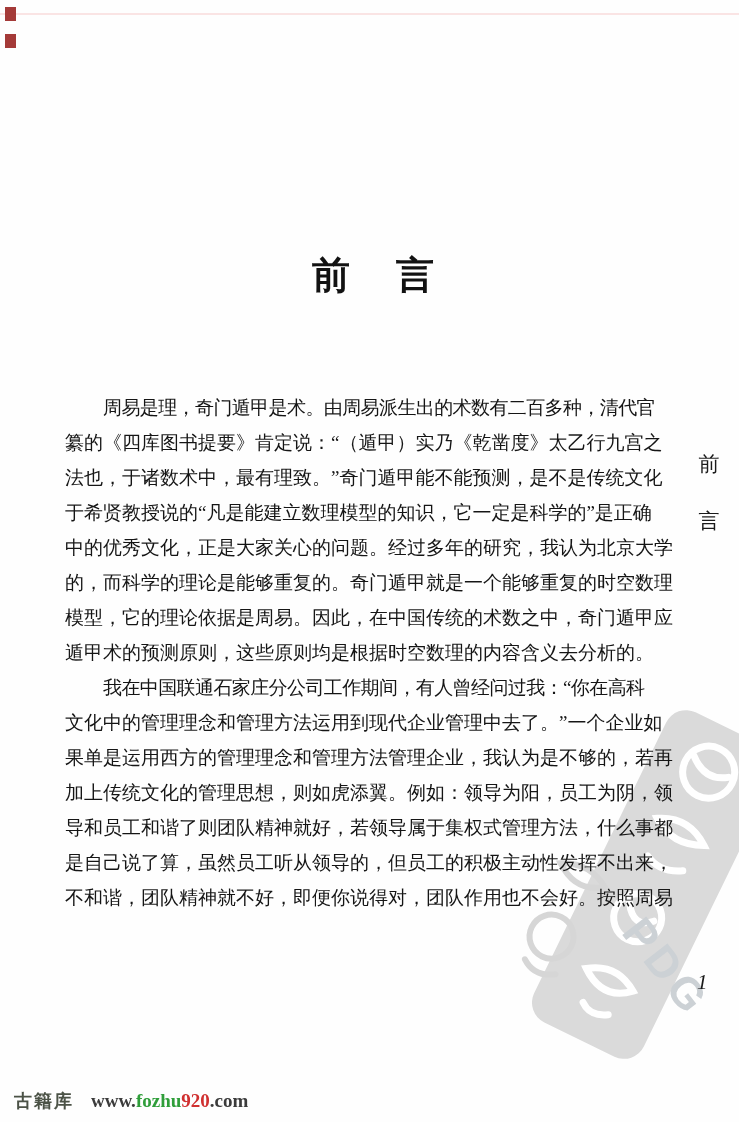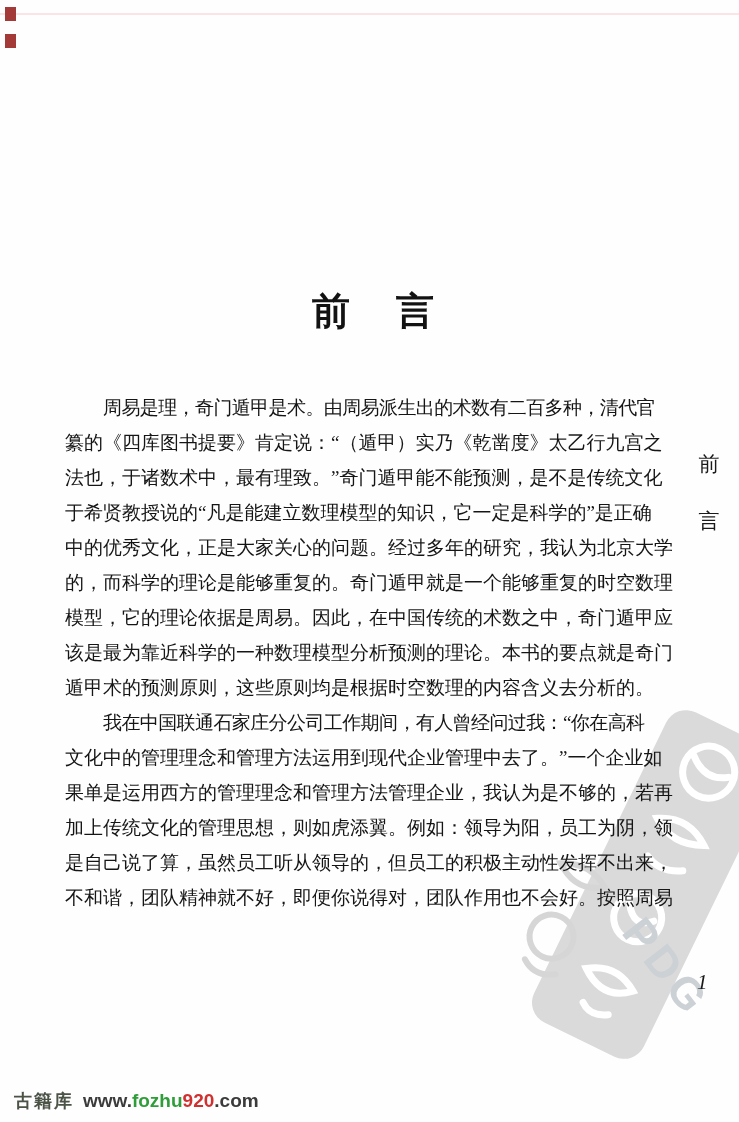--- a/index.html
+++ b/index.html
@@ -64,21 +64,20 @@
   
   .title {
     position: absolute;
     left: 80px; top: 250px;
     width: 588px;
     text-align: center;
     font-size: 38px;
     font-weight: 700;
     letter-spacing: 2px;
     color: #121212;
-    margin-top: 36px;
   }
   .title .t2 { margin-left: 44px; }
 
   
   .body-block {
     position: absolute;
     left: 65px; top: 390px;
     width: 600px;
   }
   .text-line {
@@ -114,26 +113,26 @@
     color: #1a1a1a;
   }
 
   
   .footer {
     position: absolute;
     left: 14px; top: 1086px;
     height: 30px;
     display: flex;
     align-items: center;
-    font-family: Liberation Sans, sans-serif;
+    font-family: Liberation Serif, serif;
     font-weight: 700;
     white-space: nowrap;
   }
   .footer .site { font-size: 18px; color: #4b5246; letter-spacing: 2px; }
-  .footer .url  { font-size: 19px; margin-left: 9px; }
+  .footer .url  { font-size: 19px; margin-left: 17px; }
   .footer .www  { color: #3b3b3b; }
   .footer .dom  { color: #2f9e3a; }
   .footer .num  { color: #d03030; }
   .footer .tld  { color: #3b3b3b; }
 </style>
 </head>
 <body>
 
 <div class="page">
 
@@ -172,26 +171,26 @@
   </h1>
 
   <div class="body-block">
     <div class="text-line indent">周易是理，奇门遁甲是术。由周易派生出的术数有二百多种，清代官</div>
     <div class="text-line">纂的《四库图书提要》肯定说：“（遁甲）实乃《乾凿度》太乙行九宫之</div>
     <div class="text-line">法也，于诸数术中，最有理致。”奇门遁甲能不能预测，是不是传统文化</div>
     <div class="text-line">于希贤教授说的“凡是能建立数理模型的知识，它一定是科学的”是正确</div>
     <div class="text-line">中的优秀文化，正是大家关心的问题。经过多年的研究，我认为北京大学</div>
     <div class="text-line">的，而科学的理论是能够重复的。奇门遁甲就是一个能够重复的时空数理</div>
     <div class="text-line">模型，它的理论依据是周易。因此，在中国传统的术数之中，奇门遁甲应</div>
-    <div class="text-line">该是最为靠近科学的一种数理模型分析预测的理论。本书的要点就是奇门</div>
     <div class="text-line">遁甲术的预测原则，这些原则均是根据时空数理的内容含义去分析的。</div>
     <div class="text-line indent">我在中国联通石家庄分公司工作期间，有人曾经问过我：“你在高科</div>
     <div class="text-line">文化中的管理理念和管理方法运用到现代企业管理中去了。”一个企业如</div>
     <div class="text-line">果单是运用西方的管理理念和管理方法管理企业，我认为是不够的，若再</div>
     <div class="text-line">加上传统文化的管理思想，则如虎添翼。例如：领导为阳，员工为阴，领</div>
+    <div class="text-line">导和员工和谐了则团队精神就好，若领导属于集权式管理方法，什么事都</div>
     <div class="text-line">是自己说了算，虽然员工听从领导的，但员工的积极主动性发挥不出来，</div>
     <div class="text-line">不和谐，团队精神就不好，即便你说得对，团队作用也不会好。按照周易</div>
   </div>
 
   <div class="margin-label">
     <span>前</span>
     <span class="ml2">言</span>
   </div>
 
   <div class="page-number">1</div>

